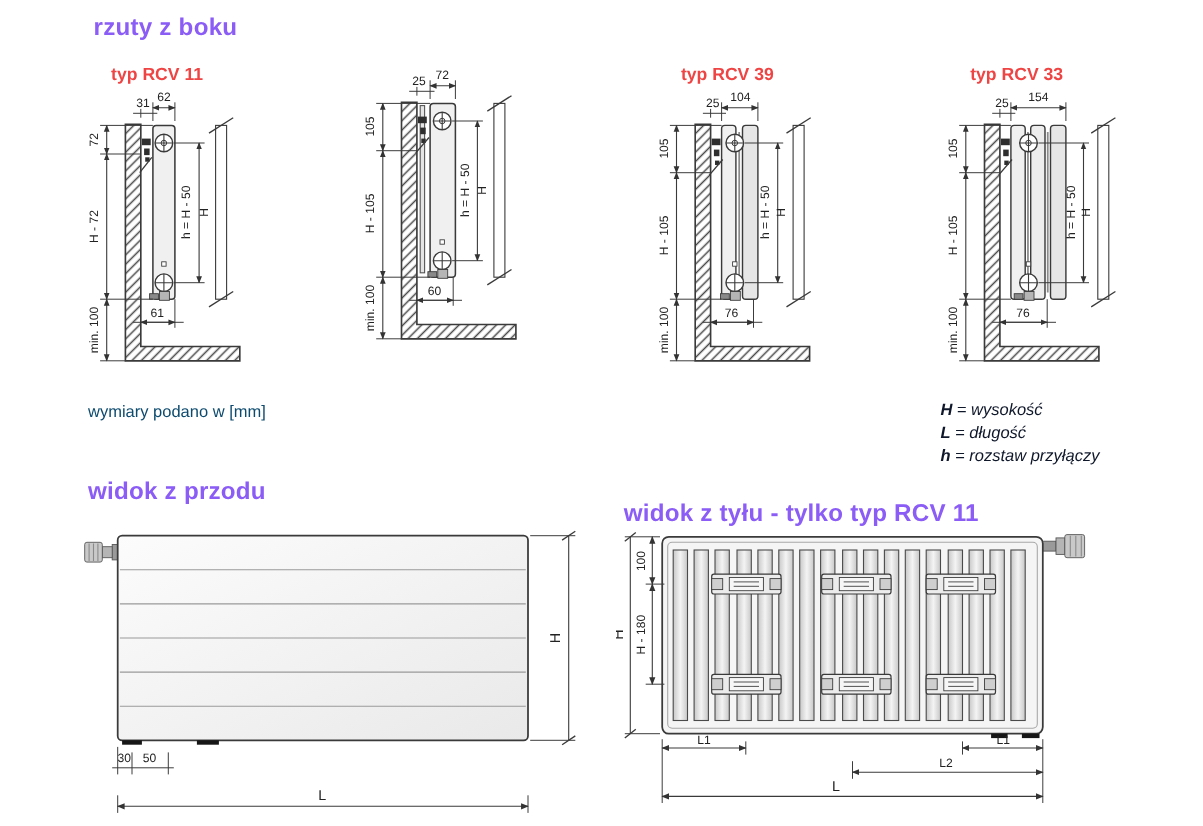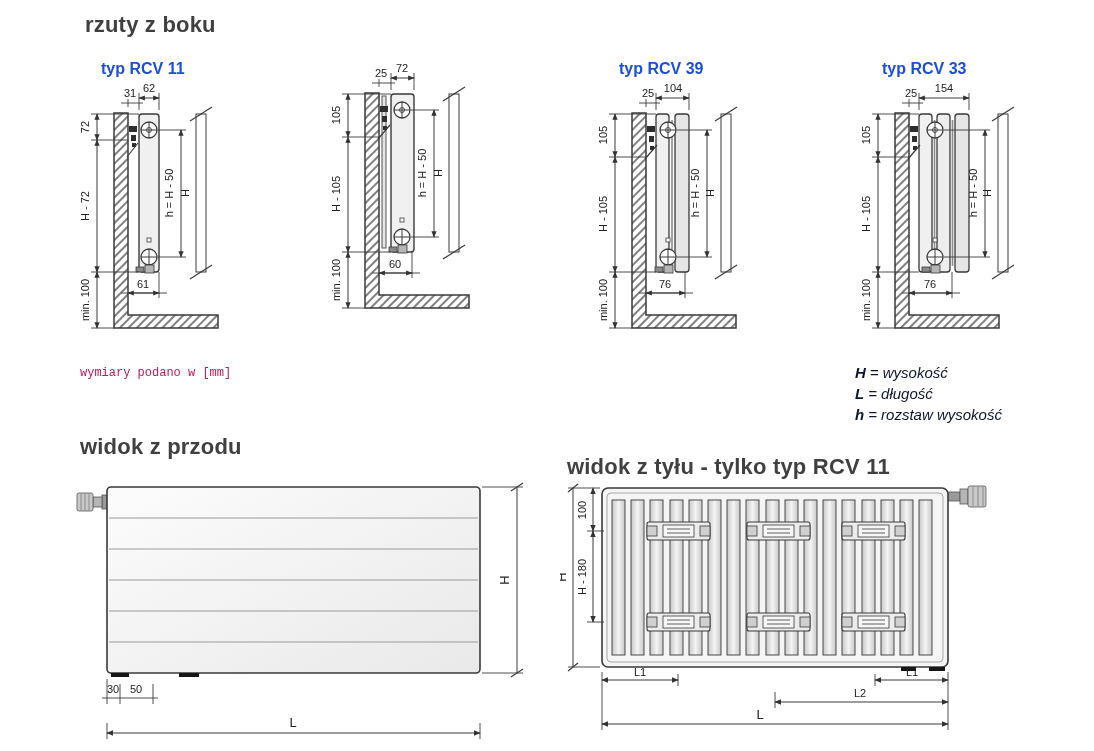--- a/index.html
+++ b/index.html
@@ -1,30 +1,30 @@
 <!DOCTYPE html>
 <html><head>
 <meta charset="utf-8">
 <style>
   html,body{margin:0;padding:0;background:#fff;}
   body{
     width:1094px;height:751px;position:relative;overflow:hidden;
     font-family:"Liberation Sans", sans-serif;color:#2a2a2a;
   }
   .heading{
-    position:absolute;font-size:22px;font-weight:bold;color:#404040;
+    position:absolute;font-size:22px;font-weight:bold;color:#8b5cf6;
     letter-spacing:.2px;
   }
   #heading-side{left:85px;top:12px;}
   #heading-front{left:80px;top:434px;}
   #heading-rear{left:567px;top:434px;margin-top:20px;}
   .diagram-block{position:absolute;top:60px;width:246px;}
-  .diagram-title{font-size:16px;font-weight:bold;color:#1d4ed8;margin:0 0 2px 26px;}
+  .diagram-title{font-size:16px;font-weight:bold;color:#ef4444;margin:0 0 2px 26px;}
   #d1{left:75px;} #d2{left:326px;} #d3{left:593px;} #d4{left:856px;}
-  .note{position:absolute;left:80px;top:366px;font-size:12px;color:#be185d;font-family:Liberation Mono, monospace;}
+  .note{position:absolute;left:80px;top:366px;font-size:15px;color:#0c4a6e;}
   .legend{position:absolute;left:855px;top:362px;font-size:15px;color:#0f172a;}
   .legend-row{line-height:21px;font-style:italic;}
   .legend-sym{font-weight:bold;margin-right:4px;}
   svg{display:block;}
   svg text{font-family:"Liberation Sans", sans-serif;fill:#222;}
   .dimtxt{font-size:11px;}
   .dimtxt-lg{font-size:13px;}
   #front-svg{position:absolute;left:75px;top:480px;}
   #rear-svg{position:absolute;left:560px;top:480px;}
 </style>
@@ -368,21 +368,21 @@
 <div class="note">wymiary podano w [mm]</div>
 
 <div class="legend">
   <div class="legend-row">
     <span class="legend-sym">H</span><span>= wysokość</span>
   </div>
   <div class="legend-row">
     <span class="legend-sym">L</span><span>= długość</span>
   </div>
   <div class="legend-row">
-    <span class="legend-sym">h</span><span>= rozstaw wysokość</span>
+    <span class="legend-sym">h</span><span>= rozstaw przyłączy</span>
   </div>
 </div>
 
 <div class="heading" id="heading-front">widok z przodu</div>
 <div class="heading" id="heading-rear">widok z tyłu - tylko typ RCV 11</div>
 
 <svg id="front-svg" width="480" height="271" viewBox="0 0 480 271">
   <defs>
     <linearGradient id="gfv" x1="0" y1="0" x2="1" y2="1">
       <stop offset="0" stop-color="#fcfcfc"></stop>

